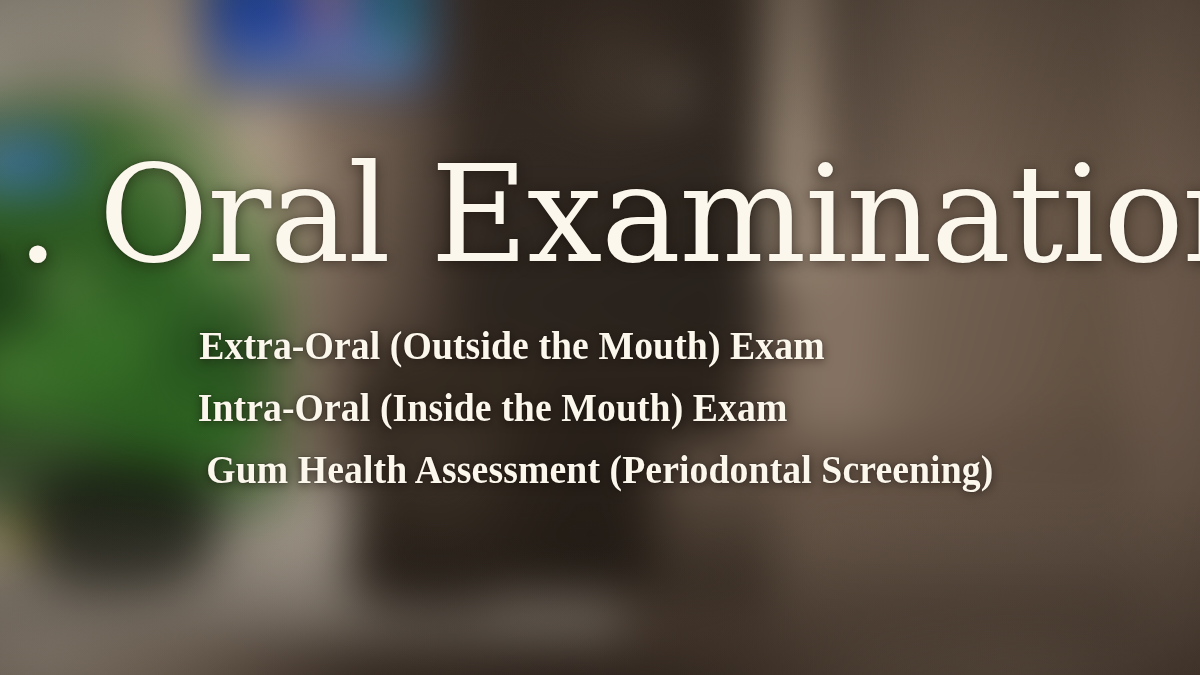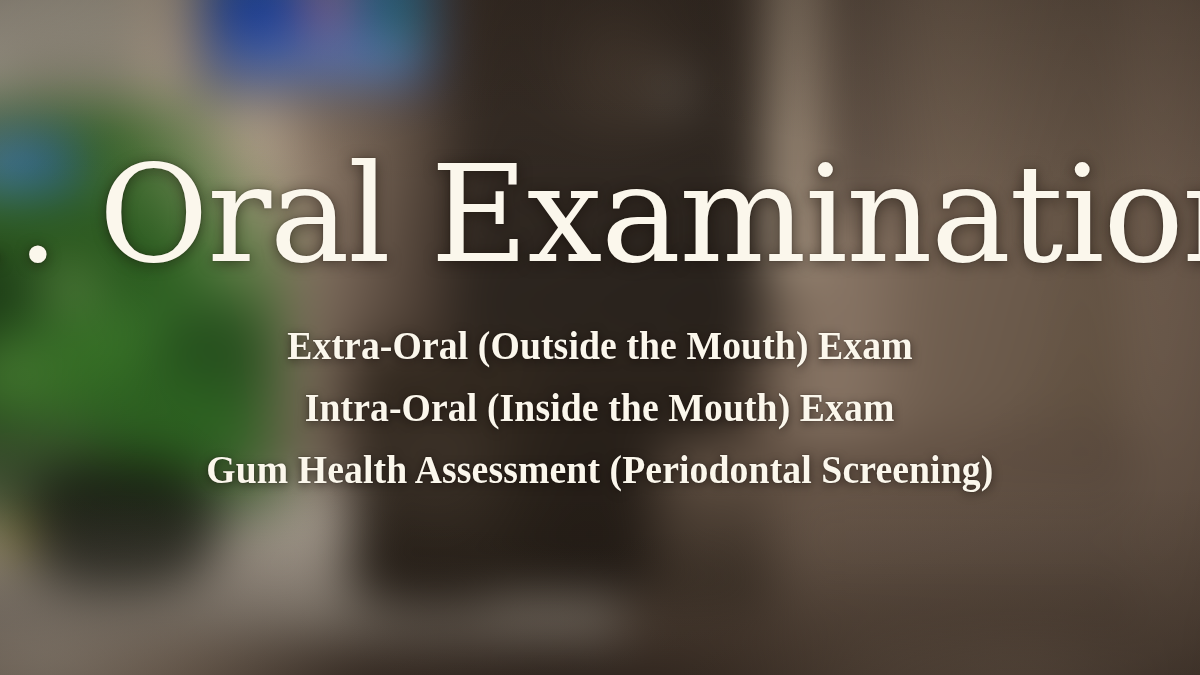--- a/index.html
+++ b/index.html
@@ -206,21 +206,21 @@
     letter-spacing:-1.5px;
     color:#fbf7ec;
     white-space:nowrap;
     text-shadow:0 2px 14px rgba(20,12,8,.55), 0 0 2px rgba(20,12,8,.35);
   }
 
   .sub-list {
     margin-top:32px;
     display:flex; flex-direction:column;
     gap:0px;
-    align-items:center;
+    align-items:flex-start;
   }
   .sub {
     font-family:"Liberation Serif", serif;
     font-size:41px;
     line-height:62px;
     font-weight:700;
     letter-spacing:.1px;
     color:#fbf7ec;
     white-space:nowrap;
     transform:scaleX(.92);

